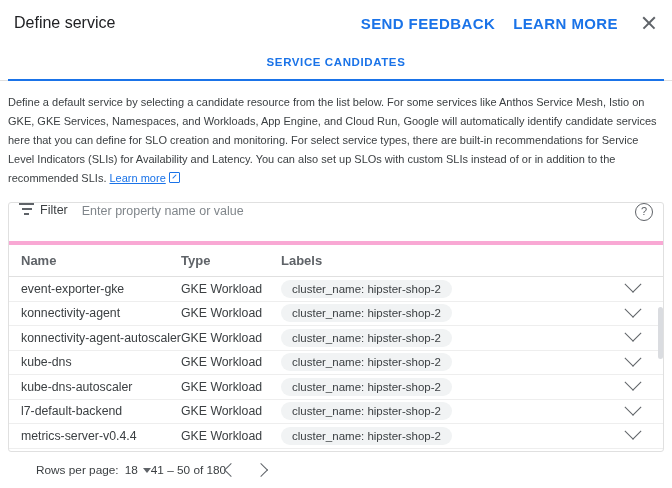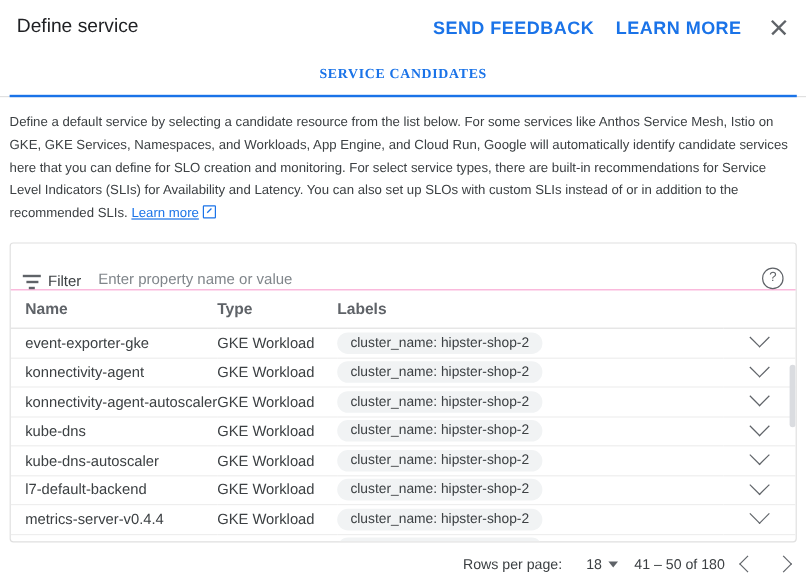--- a/index.html
+++ b/index.html
@@ -80,21 +80,20 @@
     flex: 1 1 0;
     text-align: center;
     font-size: 11.5px;
     font-weight: 700;
     letter-spacing: .6px;
     text-transform: uppercase;
     color: #5f6368;
     padding: 14px 0 12px 0;
     cursor: pointer;
     position: relative;
-    font-family: Liberation Serif, serif;
   }
   .tab.active {
     color: #1a73e8;
   }
   .tab.active::after {
     content: "";
     position: absolute;
     left: 0; right: 0; bottom: -1px;
     height: 2.5px;
     background: #1a73e8;
@@ -138,24 +137,24 @@
     border: 1px solid #e0e0e0;
     border-radius: 3px;
     flex: 1 1 auto;
     display: flex;
     flex-direction: column;
     min-height: 0;
     background: #fff;
   }
   .filter-bar {
     display: flex;
-    align-items: flex-end;
+    align-items: flex-start;
     height: 38px;
     padding: 0 10px;
-    border-bottom: 1px solid #f9a8d4;
+    border-bottom: 4px solid #f9a8d4;
     flex: 0 0 auto;
   }
   .filter-icon {
     width: 15px;
     height: 12px;
     margin-right: 6px;
     display: flex;
     flex-direction: column;
     justify-content: space-between;
     cursor: pointer;
@@ -266,27 +265,27 @@
     width: 5px;
     height: 52px;
     background: #dadce0;
     border-radius: 3px;
   }
 
   
   .footer {
     display: flex;
     align-items: center;
-    justify-content: flex-end;
-    gap: 14px;
+    gap: 0;
     height: 36px;
     padding: 0 14px 0 0;
     flex: 0 0 auto;
     font-size: 11.8px;
     color: #3c4043;
+    margin-left: 36px;
   }
   .rows-select {
     display: flex;
     align-items: center;
     gap: 5px;
     cursor: pointer;
     margin-left: 6px;
   }
   .caret-down {
     width: 0; height: 0;

